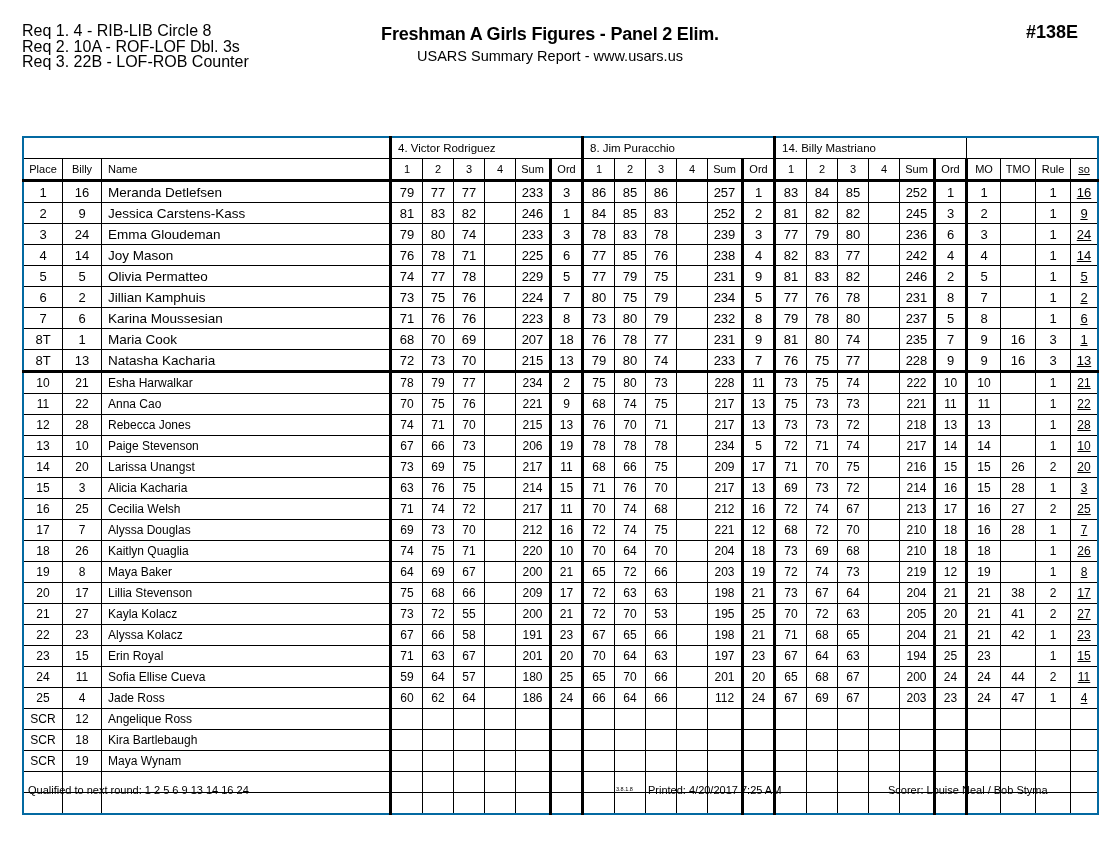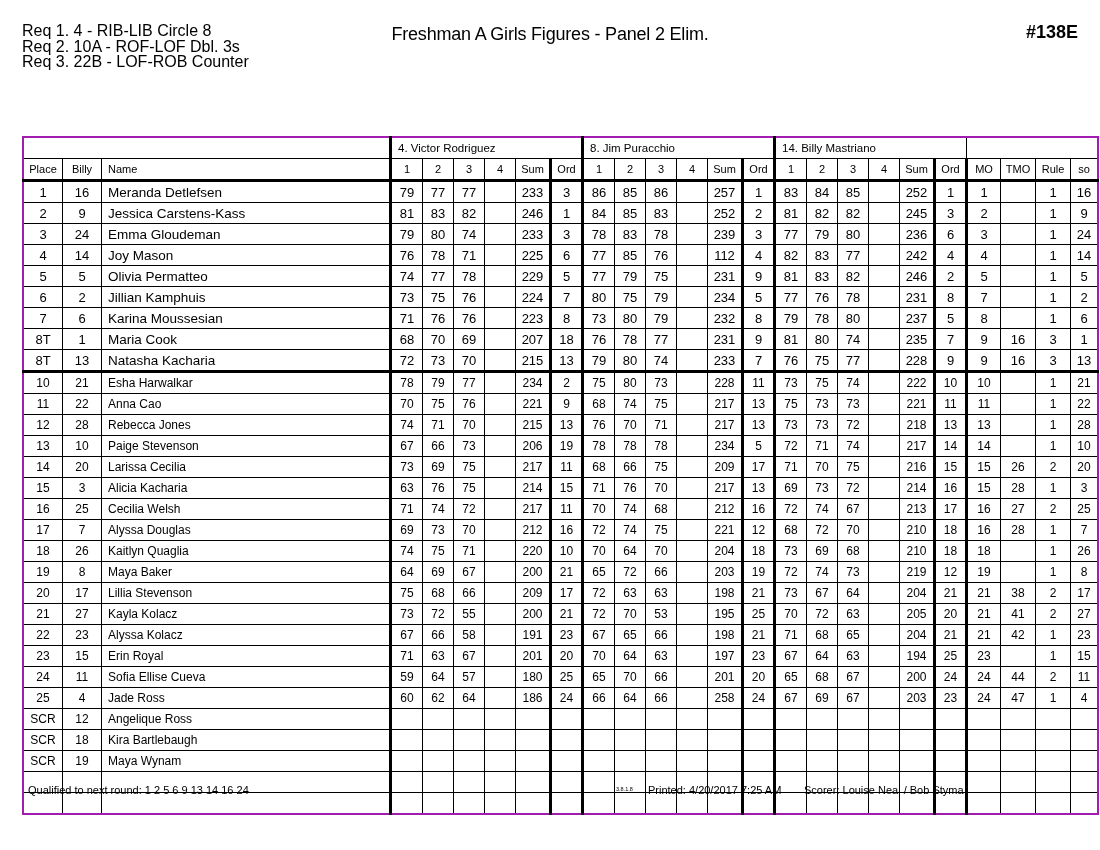--- a/index.html
+++ b/index.html
@@ -33,21 +33,21 @@
   }
   #event-title {
     font-size: 19px; font-weight: bold;
     line-height: 22px; letter-spacing: -0.2px;
   }
   #venue-line {
     font-size: 13.5px; line-height: 18px;
     letter-spacing: -0.1px;
   }
   #division-title {
-    font-size: 18px; font-weight: normal;
+    font-size: 18px; font-weight: bold;
     line-height: 24px; letter-spacing: -0.2px;
   }
   #report-line {
     font-size: 14.5px; line-height: 21px;
   }
   #event-number {
     position: absolute;
     right: 22px; top: 22px;
     font-size: 18px; font-weight: bold;
   }
@@ -64,21 +64,21 @@
     border: 1px solid #000;
     padding: 0;
     height: 20px;
     text-align: center;
     vertical-align: middle;
     font-weight: normal;
     overflow: hidden;
     white-space: nowrap;
   }
   
-  #results-table { border: 2px solid #a21caf; }
+  #results-table { border: 2px solid #0369a1; }
 
   
   .sep-left  { border-left: 3px solid #000 !important; }
 
   
   .judge-banner {
     text-align: left !important;
     padding-left: 6px !important;
     font-size: 11.5px;
     height: 19px;
@@ -92,21 +92,21 @@
   
   .c-place { width: 38px; }
   .c-cont  { width: 38px; }
   .c-name  { width: 281px; text-align: left !important; padding-left: 6px !important; }
   .c-sc    { width: 30px; }
   .c-sum   { width: 33px; }
   .c-ord   { width: 29px; font-weight: bold; }
   .c-mo    { width: 32px; }
   .c-tmo   { width: 34px; }
   .c-rule  { width: 34px; }
-  .c-so    { width: 26px; }
+  .c-so    { width: 26px; text-decoration: underline; }
 
   
   tr.bold-row td { font-weight: bold; font-size: 13px; }
   tr.bold-row td.c-name { font-size: 13.5px; }
   tr.bold-row td.c-place, tr.bold-row td.c-cont { font-size: 13px; }
 
   
   tr.qual-end td { border-bottom: 3px solid #000 !important; }
   
   tr.head-row td { border-bottom: 3px solid #000 !important; }
@@ -116,33 +116,34 @@
   
   #footer {
     position: absolute;
     left: 0; top: 784px;
     width: 1100px;
     font-size: 11px;
   }
   #qualified-text { position: absolute; left: 28px; top: 0; white-space: nowrap; }
   #version-text   { position: absolute; left: 616px; top: 2px; font-size: 5.5px; }
   #printed-text   { position: absolute; left: 648px; top: 0; white-space: nowrap; }
-  #scorer-text    { position: absolute; left: 804px; top: 0; white-space: nowrap; }
+  #scorer-text    { position: absolute; left: 888px; top: 0; white-space: nowrap; }
 </style>
 </head>
 <body>
 
 <div id="req-block">
   <span class="req-line">Req  1.  4 - RIB-LIB Circle 8</span>
   <span class="req-line">Req  2.  10A - ROF-LOF Dbl. 3s</span>
   <span class="req-line">Req  3.  22B - LOF-ROB Counter</span>
 </div>
 
 <div id="header">
   <div id="division-title">Freshman A Girls Figures - Panel 2 Elim.</div>
+  <div id="report-line">USARS Summary Report - www.usars.us</div>
 </div>
 <div id="event-number">#138E</div>
 
 <table id="results-table">
   <colgroup>
     <col style="width:38px">
       <col style="width:38px">
       <col style="width:281px">
     <col style="width:30px">
       <col style="width:30px">
@@ -297,21 +298,21 @@
         <td class="c-sc sep-left">76</td>
         <td class="c-sc">78</td>
         <td class="c-sc">71</td>
         <td class="c-sc"></td>
         <td class="c-sum">225</td>
         <td class="c-ord sep-left">6</td>
         <td class="c-sc sep-left">77</td>
         <td class="c-sc">85</td>
         <td class="c-sc">76</td>
         <td class="c-sc"></td>
-        <td class="c-sum">112</td>
+        <td class="c-sum">238</td>
         <td class="c-ord sep-left">4</td>
         <td class="c-sc sep-left">82</td>
         <td class="c-sc">83</td>
         <td class="c-sc">77</td>
         <td class="c-sc"></td>
         <td class="c-sum">242</td>
         <td class="c-ord sep-left">4</td>
         <td class="c-mo sep-left">4</td>
         <td class="c-tmo"></td>
         <td class="c-rule">1</td>
@@ -556,21 +557,21 @@
         <td class="c-sum">217</td>
         <td class="c-ord sep-left">14</td>
         <td class="c-mo sep-left">14</td>
         <td class="c-tmo"></td>
         <td class="c-rule">1</td>
         <td class="c-so">10</td>
       </tr>
       <tr>
         <td class="c-place">14</td>
         <td class="c-cont">20</td>
-        <td class="c-name">Larissa Cecilia</td>
+        <td class="c-name">Larissa Unangst</td>
         <td class="c-sc sep-left">73</td>
         <td class="c-sc">69</td>
         <td class="c-sc">75</td>
         <td class="c-sc"></td>
         <td class="c-sum">217</td>
         <td class="c-ord sep-left">11</td>
         <td class="c-sc sep-left">68</td>
         <td class="c-sc">66</td>
         <td class="c-sc">75</td>
         <td class="c-sc"></td>
@@ -864,21 +865,21 @@
         <td class="c-sc sep-left">60</td>
         <td class="c-sc">62</td>
         <td class="c-sc">64</td>
         <td class="c-sc"></td>
         <td class="c-sum">186</td>
         <td class="c-ord sep-left">24</td>
         <td class="c-sc sep-left">66</td>
         <td class="c-sc">64</td>
         <td class="c-sc">66</td>
         <td class="c-sc"></td>
-        <td class="c-sum">258</td>
+        <td class="c-sum">112</td>
         <td class="c-ord sep-left">24</td>
         <td class="c-sc sep-left">67</td>
         <td class="c-sc">69</td>
         <td class="c-sc">67</td>
         <td class="c-sc"></td>
         <td class="c-sum">203</td>
         <td class="c-ord sep-left">23</td>
         <td class="c-mo sep-left">24</td>
         <td class="c-tmo">47</td>
         <td class="c-rule">1</td>

